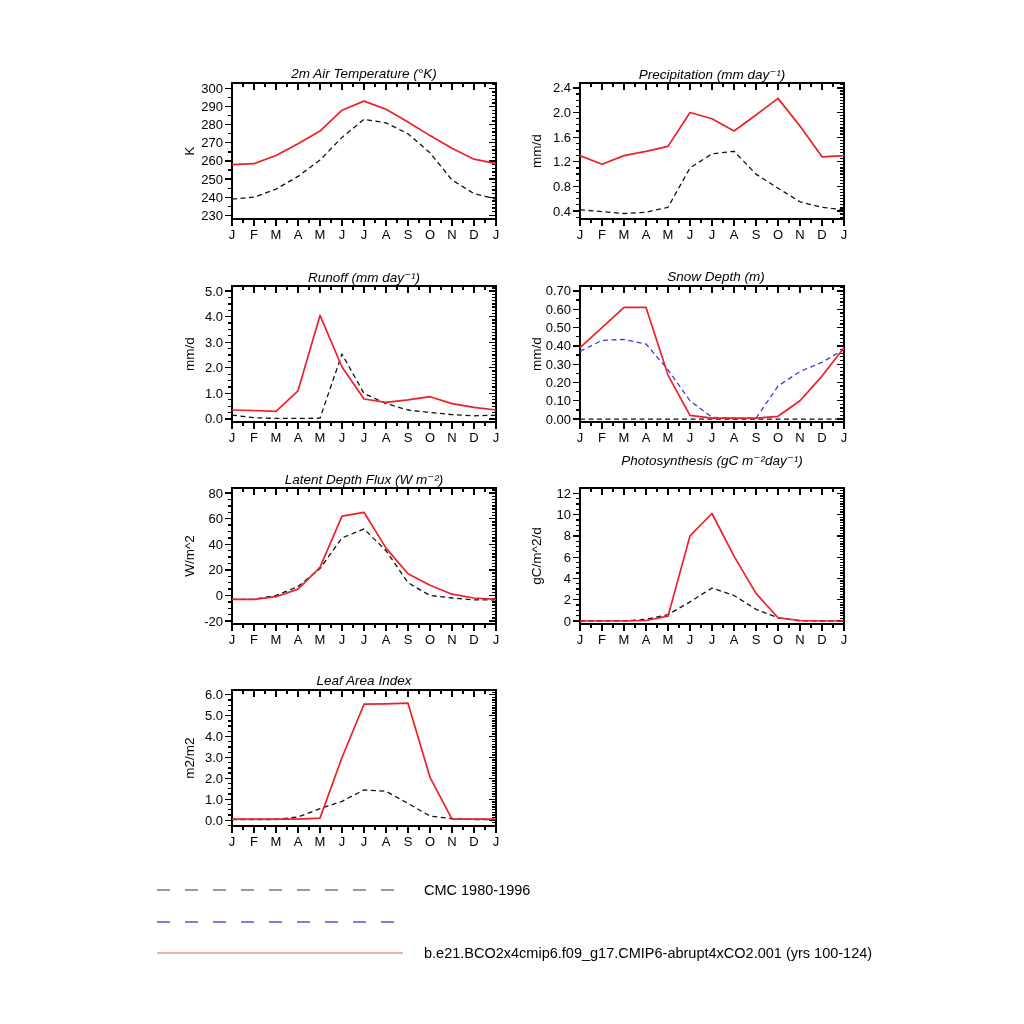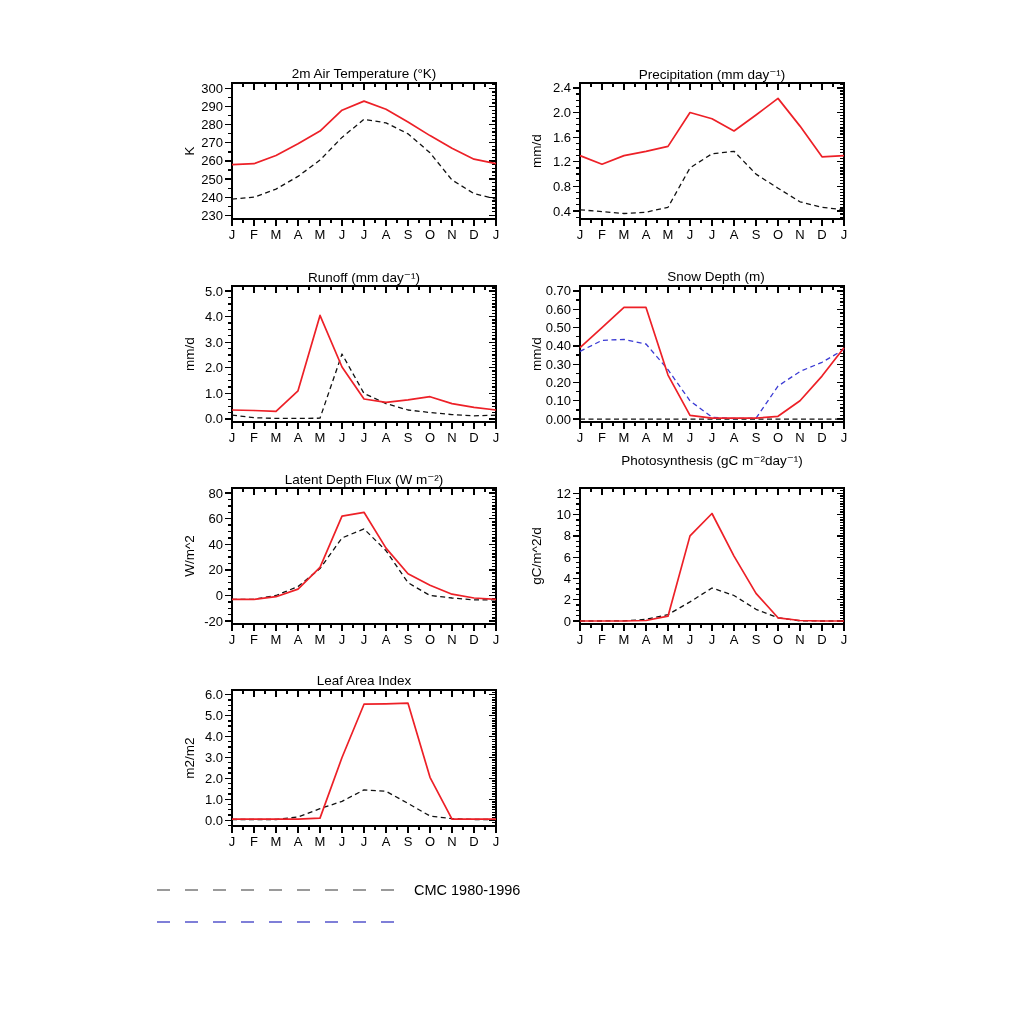--- a/index.html
+++ b/index.html
@@ -1,32 +1,32 @@
 <!DOCTYPE html>
 <html><head>
 <meta charset="utf-8">
 <style>
   html,body{margin:0;padding:0;background:#ffffff;}
   #page{position:relative;width:1024px;height:1024px;background:#ffffff;
         font-family:"Liberation Sans","DejaVu Sans",sans-serif;color:#000;overflow:hidden;}
   #fig{position:absolute;left:0;top:0;}
   .main-title{position:absolute;left:512px;top:22px;transform:translateX(-50%);
               font-size:25px;white-space:nowrap;}
-  .panel-title{position:absolute;transform:translateX(-50%);font-size:13.5px;white-space:nowrap;}
+  .panel-title{position:absolute;transform:translateX(-50%);font-size:13.5px;white-space:nowrap;font-style:italic;}
   #pt0{left:364px;top:66px}  #pt1{left:712px;top:66px}
   #pt2{left:364px;top:269px} #pt3{left:716px;top:269px}
   #pt4{left:364px;top:471px} #pt5{left:712px;top:452px}
   #pt6{left:364px;top:673px}
   .ylab{position:absolute;transform:translate(-50%,-50%) rotate(-90deg);
         font-size:13.5px;white-space:nowrap;}
   #yl0{left:189px;top:151px} #yl1{left:536px;top:151px}
   #yl2{left:189px;top:354px} #yl3{left:536px;top:354px}
   #yl4{left:189px;top:556px} #yl5{left:536px;top:556px}
   #yl6{left:189px;top:758px}
-  .legend-row{position:absolute;left:157px;display:flex;align-items:center;gap:11px;height:14px;}
+  .legend-row{position:absolute;left:157px;display:flex;align-items:center;gap:21px;height:14px;}
   #lg0{top:883px} #lg1{top:915px} #lg2{top:946px}
   .legend-row svg{display:block;}
   .legend-label{font-size:14.5px;white-space:nowrap;}
 </style>
 </head>
 <body>
 
 <div id="page">
   <svg id="fig" width="1024" height="1024">
       <g>
@@ -1041,13 +1041,19 @@
     <svg width="246" height="12">
         <line class="legline" x1="0" y1="6" x2="246" y2="6" stroke="#7a7a7a" stroke-width="1.5" stroke-dasharray="13 15"></line>
       </svg>
     <span class="legend-label">CMC 1980-1996</span>
   </div>
   <div class="legend-row" id="lg1">
     <svg width="246" height="12">
         <line class="legline" x1="0" y1="6" x2="246" y2="6" stroke="#5656cc" stroke-width="1.5" stroke-dasharray="13 15"></line>
       </svg>
   </div>
+  <div class="legend-row" id="lg2">
+    <svg width="246" height="12">
+        <line class="legline" x1="0" y1="6" x2="246" y2="6" stroke="#e86060" stroke-width="1.2"></line>
+      </svg>
+    <span class="legend-label">b.e21.BCO2x4cmip6.f09_g17.CMIP6-abrupt4xCO2.001 (yrs 100-124)</span>
+  </div>
 </div>
 
 </body></html>

